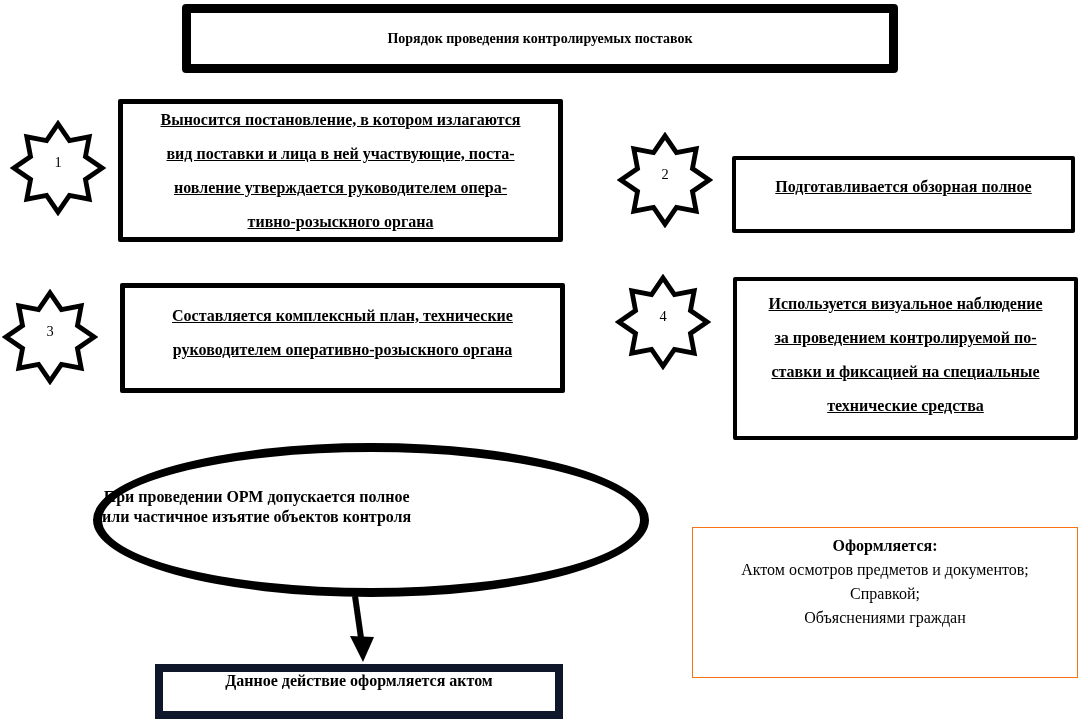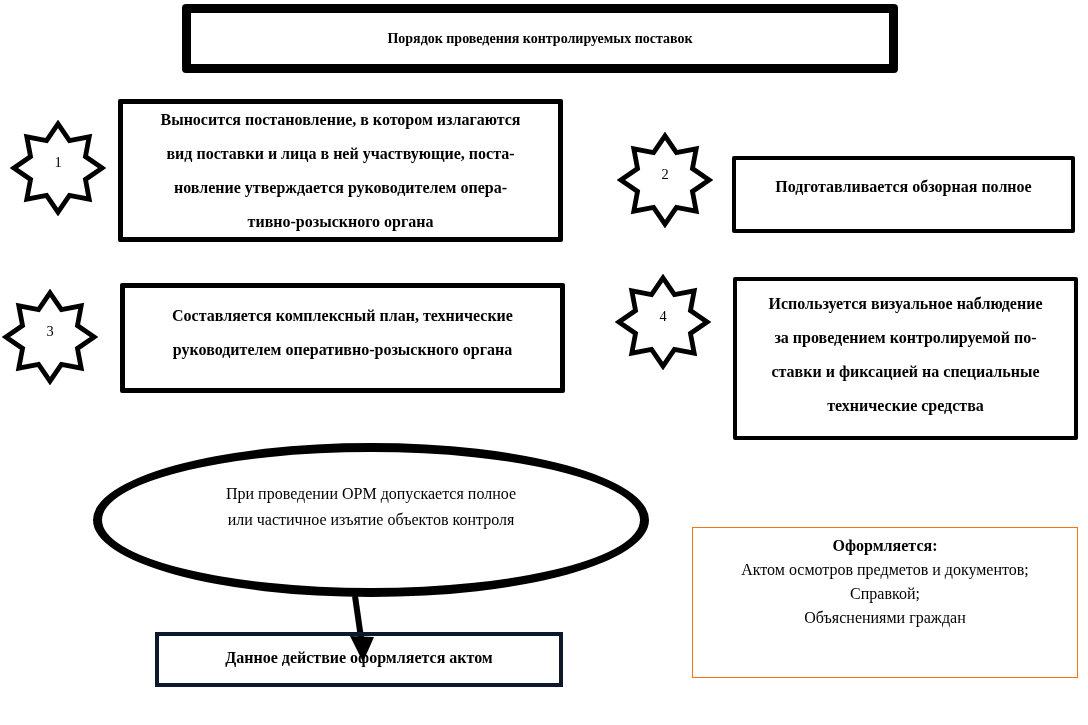--- a/index.html
+++ b/index.html
@@ -28,20 +28,21 @@
   }
 
   .proc-box {
     border: 5px solid #000;
     border-radius: 2px;
     display: flex; align-items: center; justify-content: center;
     font-weight: bold; font-size: 16px;
     line-height: 34px;
     text-align: center;
     white-space: pre-line;
+    text-decoration: underline;
   }
   .box-step1 { left: 118px; top:  99px; width: 445px; height: 143px; }
   .box-step2 { left: 732px; top: 156px; width: 343px; height:  77px; border-width: 4px; padding-bottom: 16px; }
   .box-step3 { left: 120px; top: 283px; width: 445px; height: 110px; padding-bottom: 10px; }
   .box-step4 { left: 733px; top: 277px; width: 345px; height: 163px; border-width: 4px; padding-bottom: 7px; }
 
   .star { width: 96px; height: 96px; }
   .star-step1 { left: 10px;  top: 120px; }
   .star-step2 { left: 617px; top: 132px; }
   .star-step3 { left: 2px;   top: 289px; }
@@ -49,35 +50,35 @@
   .star polygon { fill: #ffffff; stroke: #000000; stroke-width: 5; stroke-linejoin: miter; }
   .star text {
     font-family: "Liberation Serif", "DejaVu Serif", serif;
     font-size: 15px; fill: #000;
   }
 
   .ellipse {
     left: 93px; top: 443px; width: 556px; height: 154px;
     border: 9px solid #000;
     border-radius: 50%;
-    display: flex; align-items: center; justify-content: center;
-    font-weight: normal; font-size: 16px;
-    line-height: 26px; text-align: center;
+    display: flex; align-items: center; justify-content: flex-start;
+    font-weight: bold; font-size: 16px;
+    line-height: 20px; text-align: center;
     white-space: pre-line;
     padding-bottom: 26px;
   }
 
   .arrow-svg { left: 340px; top: 596px; width: 48px; height: 68px; }
   .arrow-svg line { stroke: #000; stroke-width: 6; }
   .arrow-svg polygon { fill: #000; }
 
   .action-box {
-    left: 155px; top: 632px; width: 408px; height: 55px;
-    border: 4px solid #0f172a;
-    display: flex; align-items: center; justify-content: center;
+    left: 155px; top: 664px; width: 408px; height: 55px;
+    border: 8px solid #0f172a;
+    display: flex; justify-content: center;
     font-weight: bold; font-size: 16px;
     text-align: center;
     padding-bottom: 4px;
   }
 
   .documents-box {
     left: 692px; top: 527px; width: 386px; height: 151px;
     border: 1px solid #f97316;
     text-align: center;
     padding-top: 6px;

